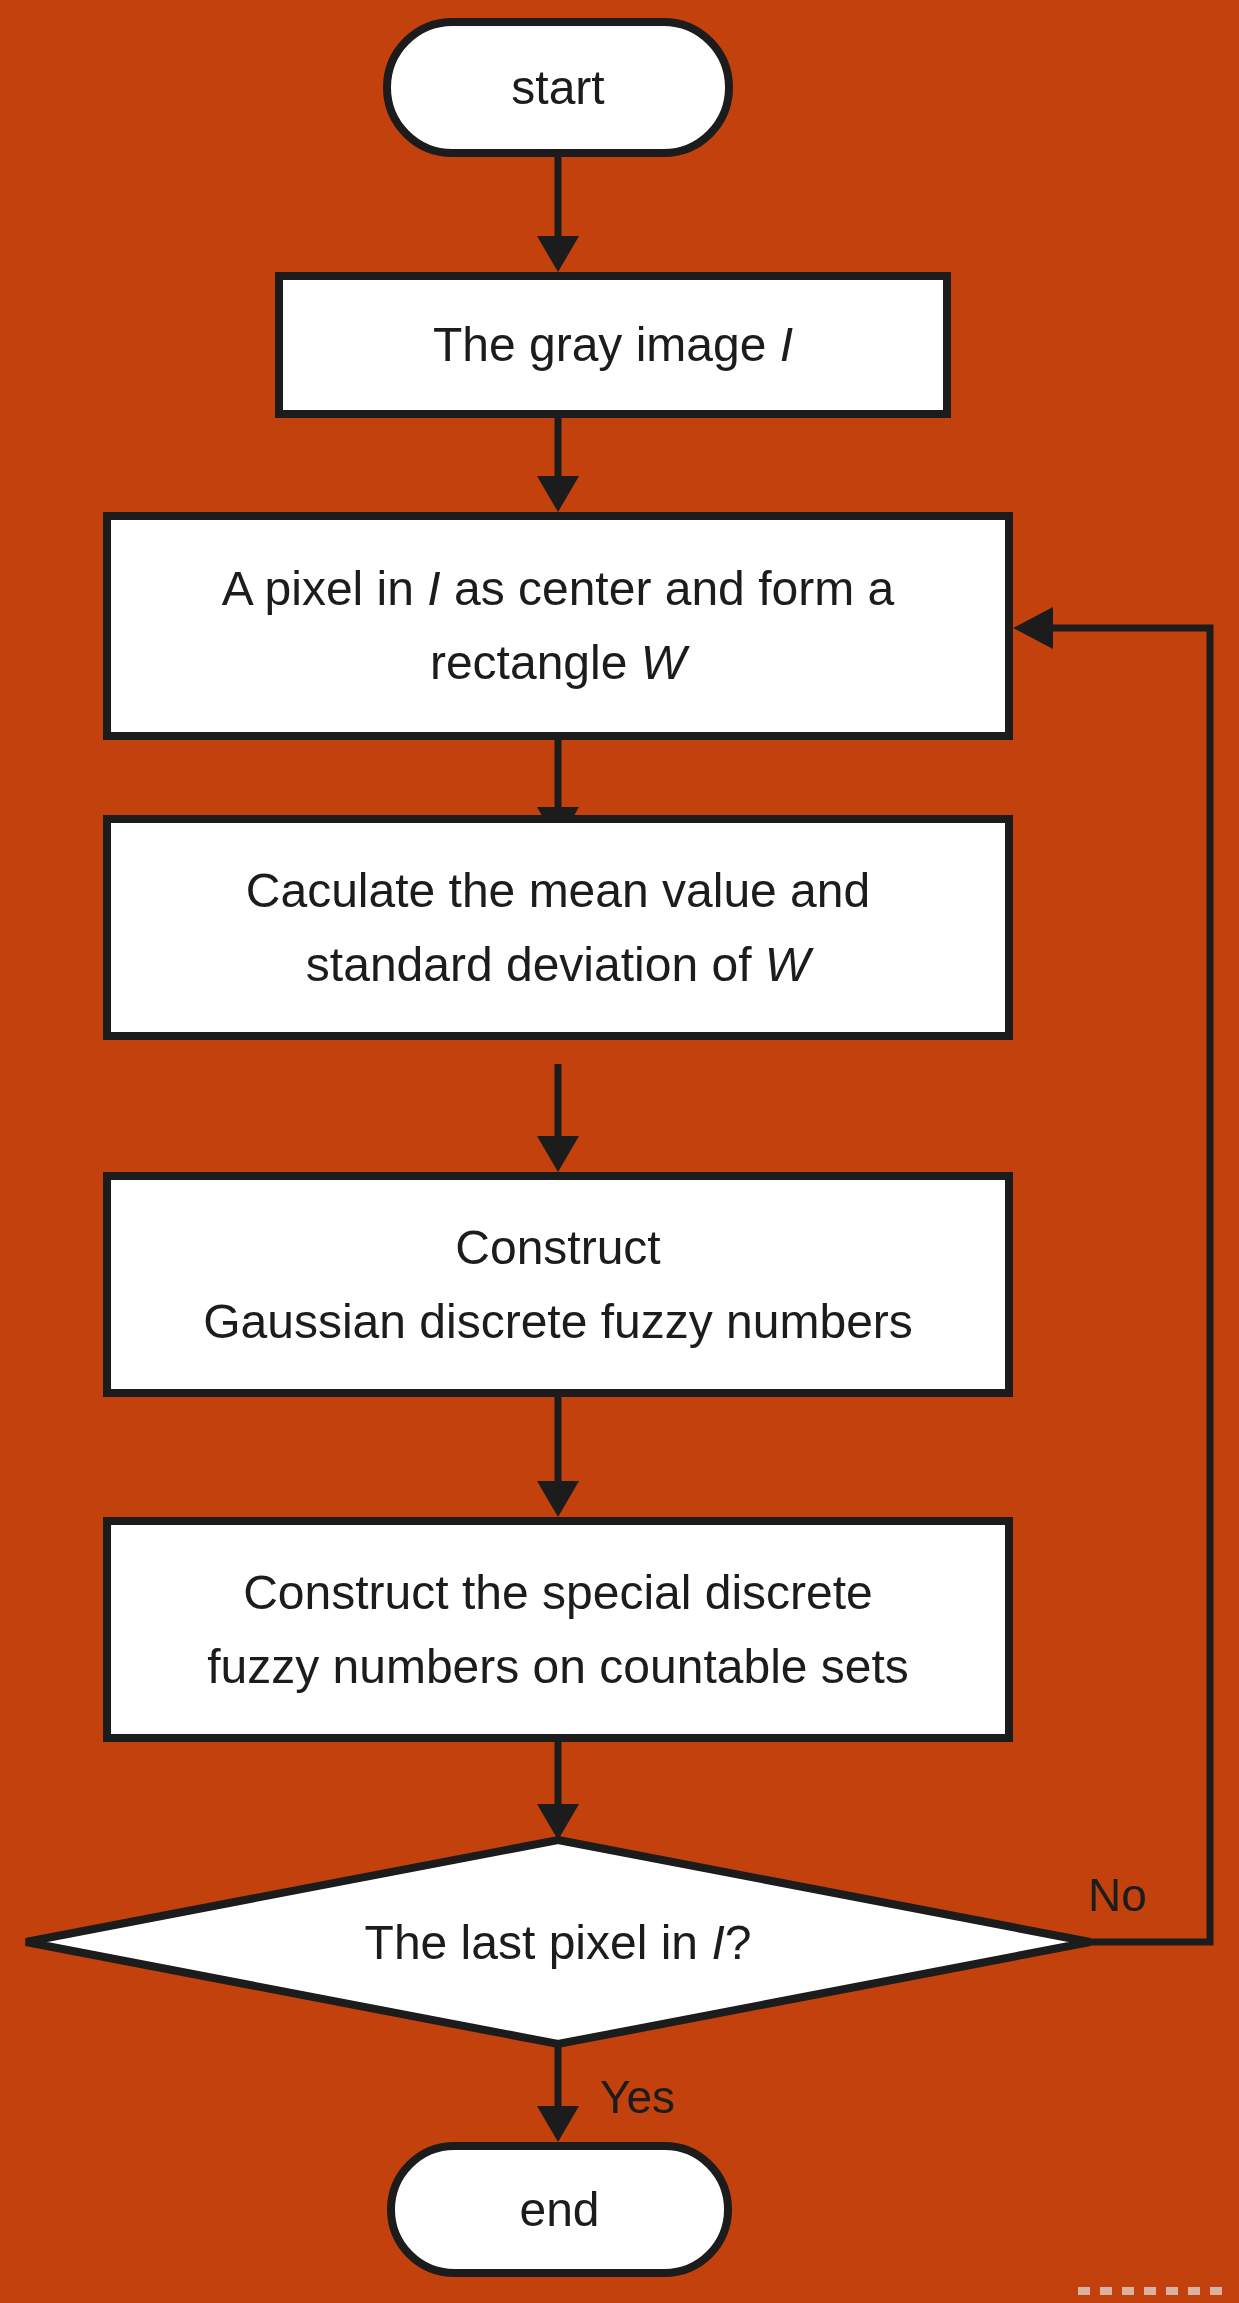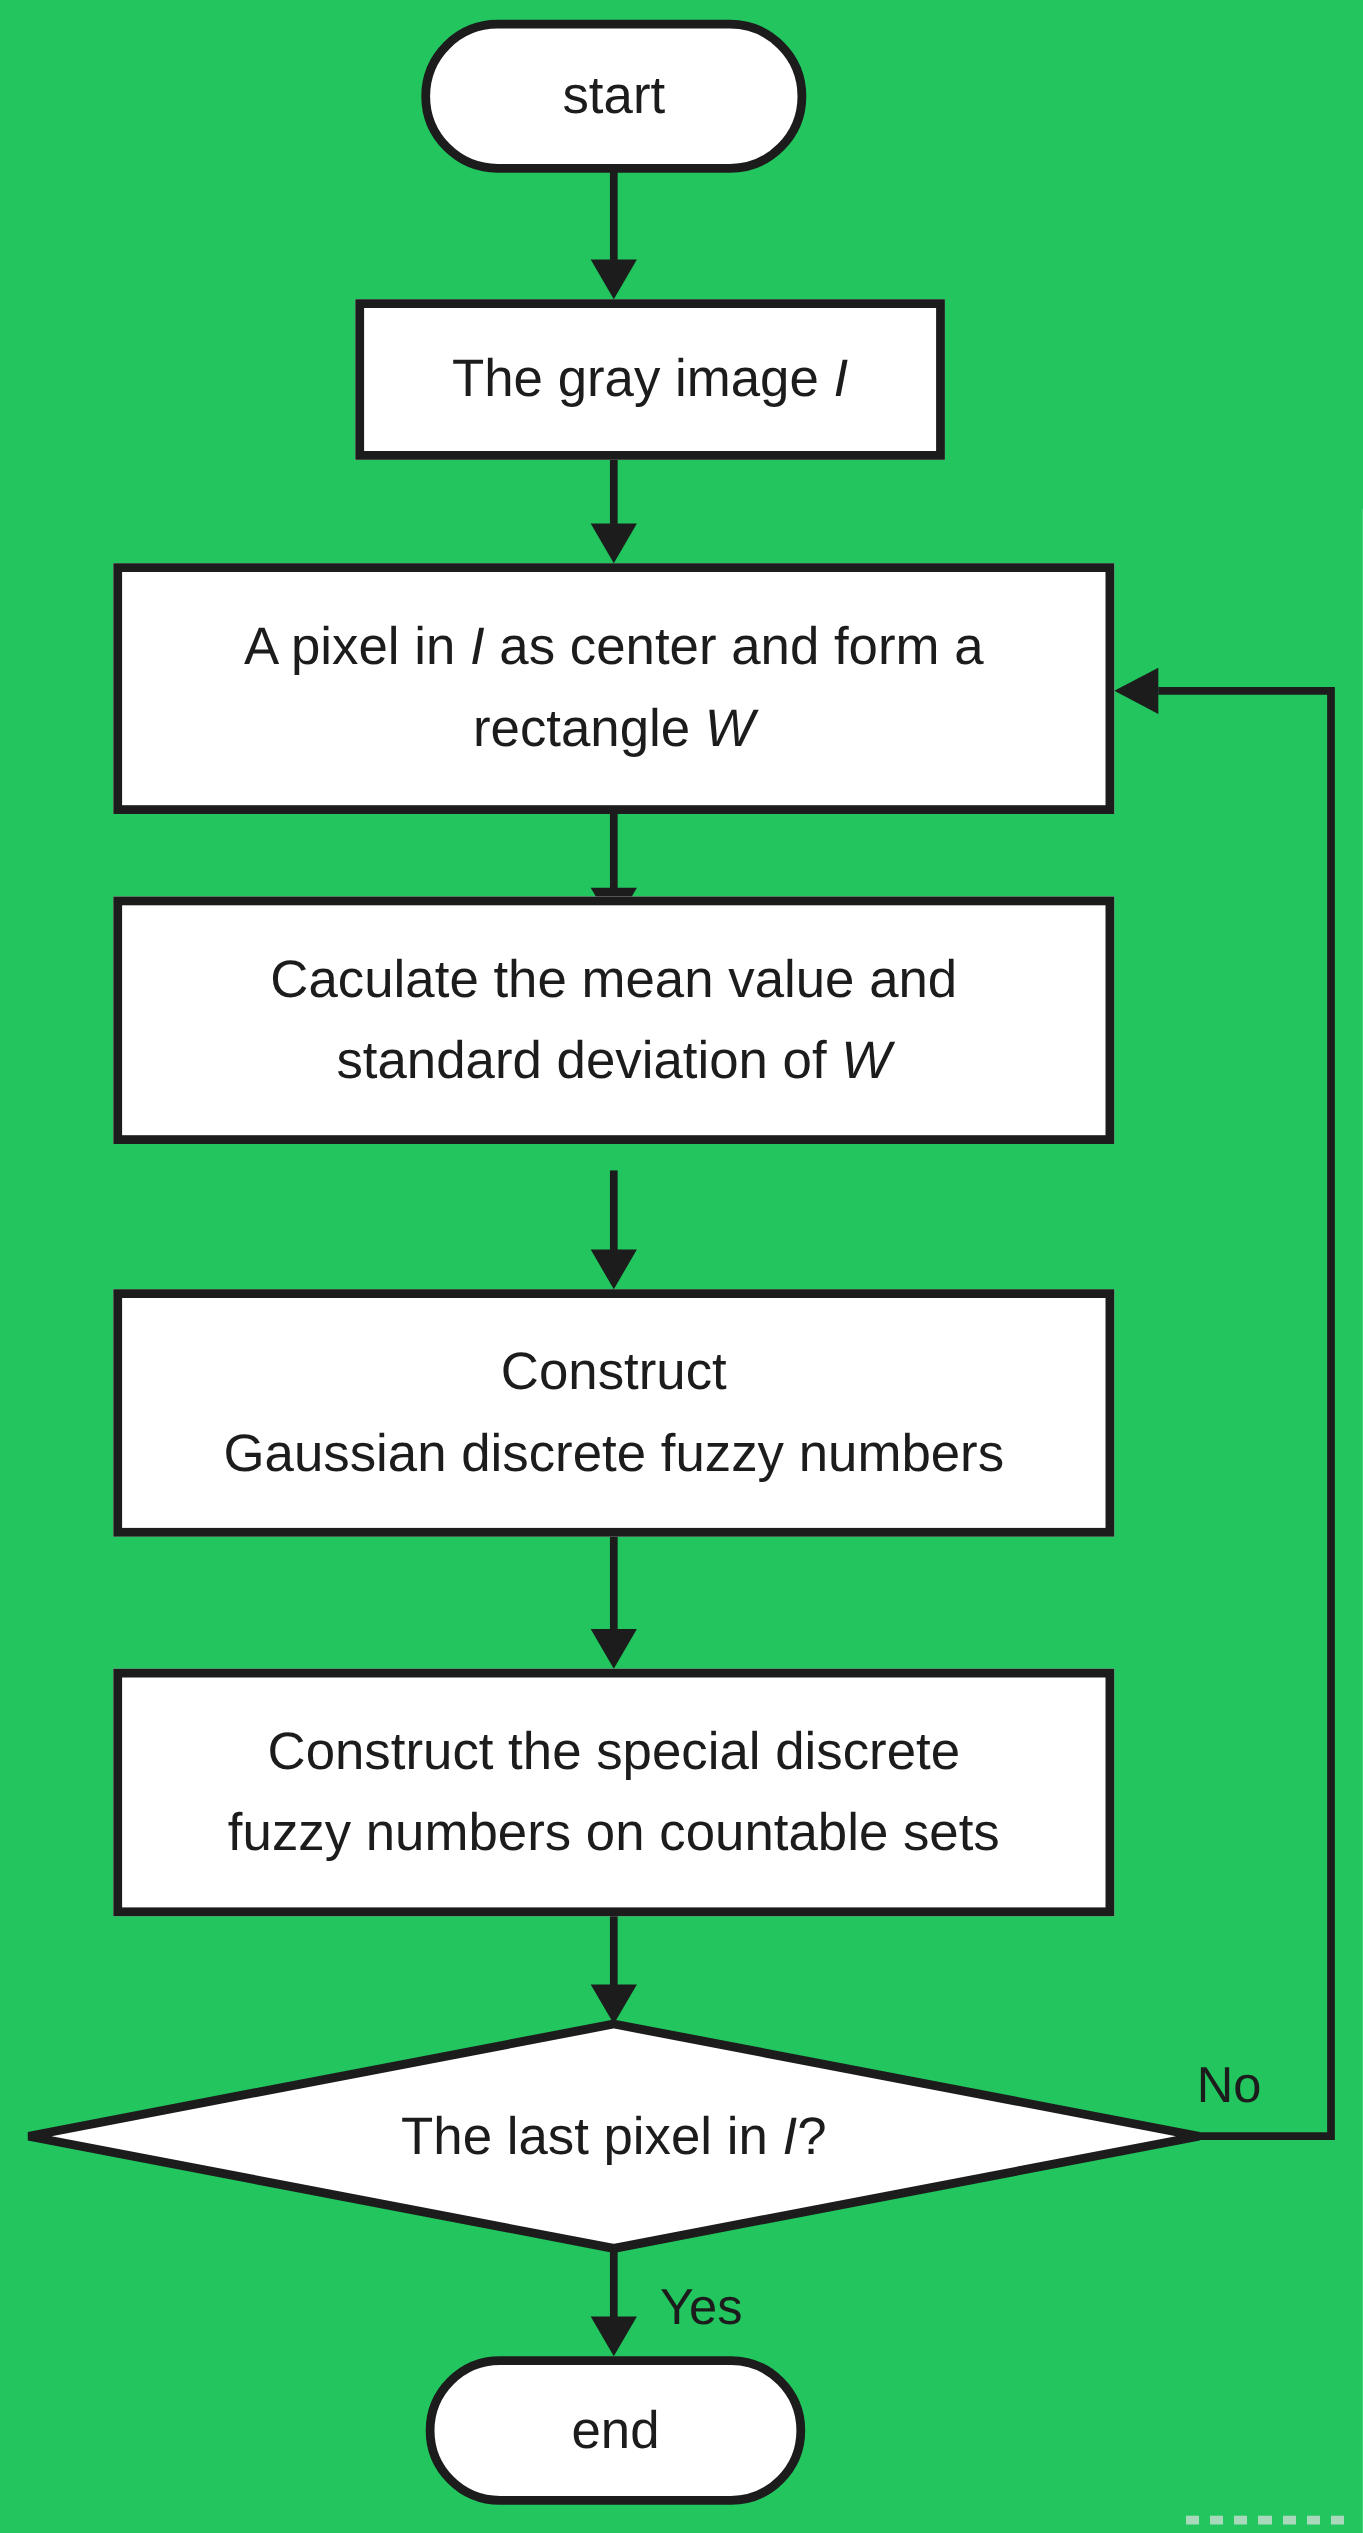--- a/index.html
+++ b/index.html
@@ -4,21 +4,21 @@
 <style>
   html, body {
     margin: 0;
     padding: 0;
     background: #ffffff;
   }
   .canvas {
     position: relative;
     width: 1239px;
     height: 2303px;
-    background: #22c55e;
+    background: #c2410c;
     font-family: "Liberation Sans", "DejaVu Sans", sans-serif;
     color: #1c1c1c;
     overflow: hidden;
   }
   .wires {
     position: absolute;
     left: 0;
     top: 0;
     width: 1239px;
     height: 2303px;
@@ -98,21 +98,21 @@
       <polygon points="1053,607 1053,649 1013,628"></polygon>
     </g>
 
     <polygon points="558,1840 1090,1942 558,2044 26,1942" fill="#ffffff" stroke="#1c1c1c" stroke-width="8" stroke-linejoin="miter"></polygon>
   </svg>
 
   <div class="node terminator" style="left:383px; top:18px; width:350px; height:139px;">
     <span>start</span>
   </div>
 
-  <div class="node" style="left:275px; top:272px; width:536px; height:146px;margin-left:48px;">
+  <div class="node" style="left:275px; top:272px; width:676px; height:146px;">
     <div>
       <span>The gray image </span><i>I</i>
     </div>
   </div>
 
   <div class="node" style="left:103px; top:512px; width:910px; height:228px;">
     <div>
       <span>A pixel in </span><i>I</i><span> as center and form a</span><br>
       <span>rectangle </span><i>W</i>
     </div>

